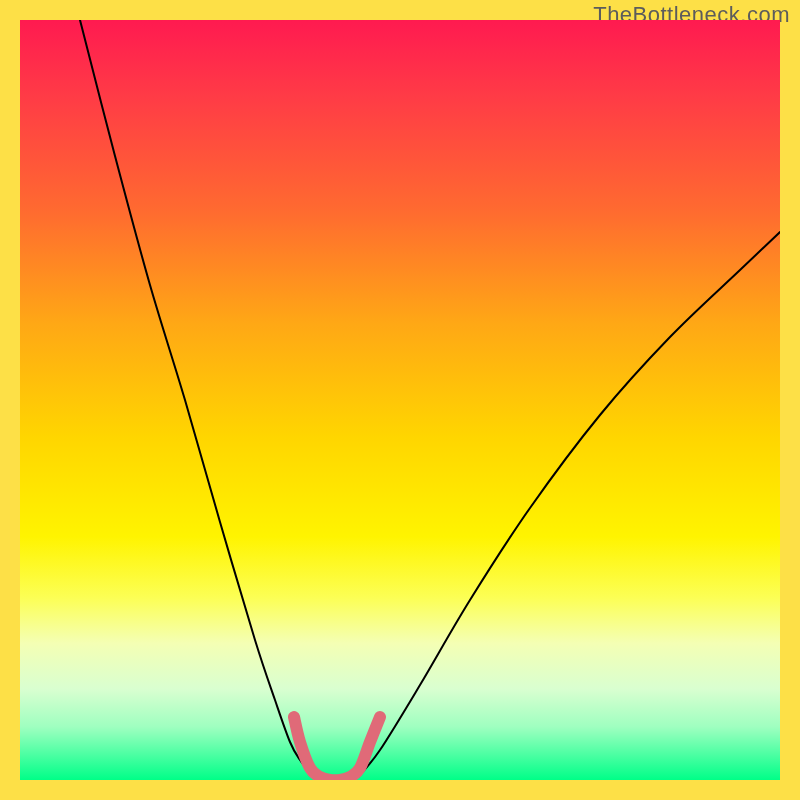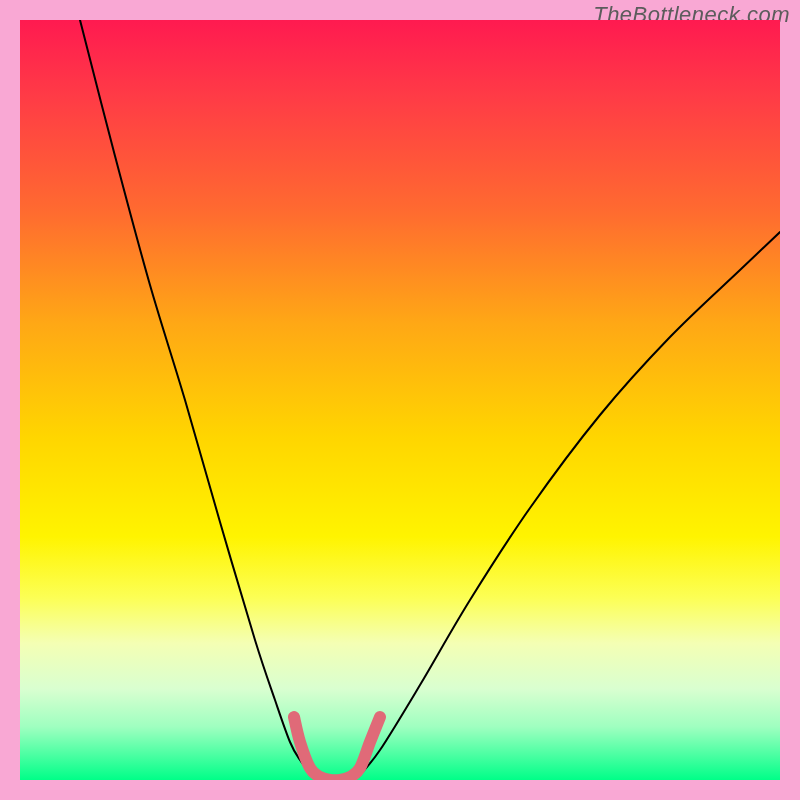--- a/index.html
+++ b/index.html
@@ -8,22 +8,21 @@
     width: 800px;
     height: 800px;
     overflow: hidden;
     background: #000;
     font-family: Arial, Helvetica, sans-serif;
   }
   .frame {
     position: relative;
     width: 800px;
     height: 800px;
-    background: #f9a8d4;
-    font-style: italic;
+    background: #fde047;
   }
   .plot-area {
     position: absolute;
     left: 20px;
     top: 20px;
     width: 760px;
     height: 760px;
     background: linear-gradient(to bottom,
       #ff1a50 0%,
       #ff3b46 10%,

